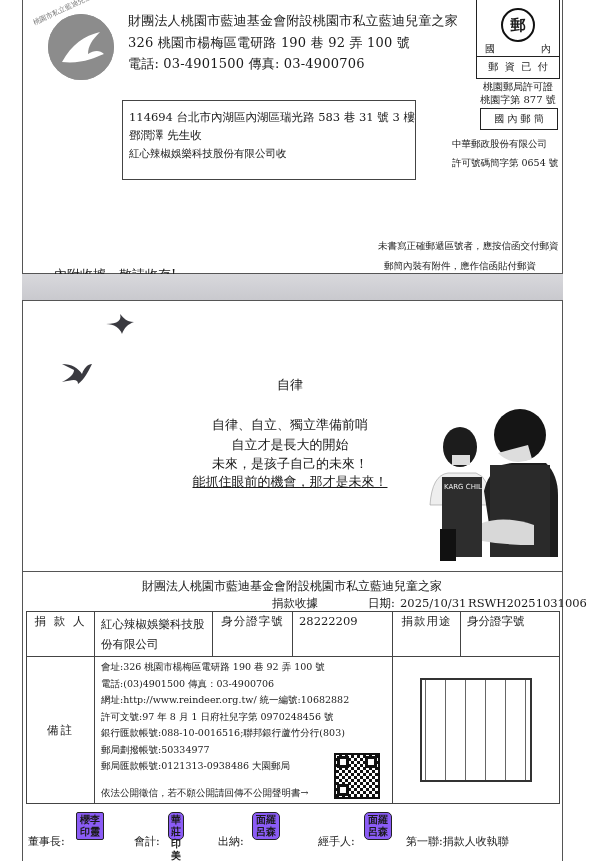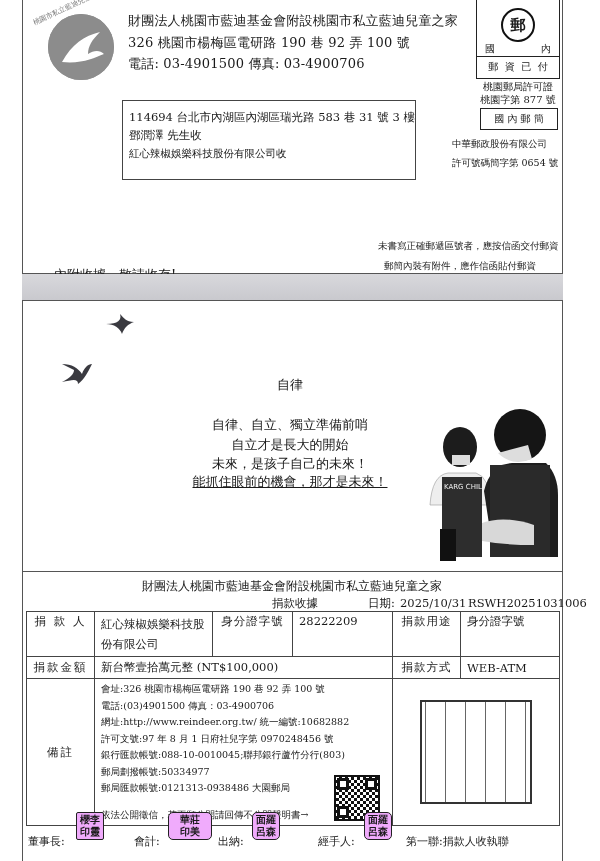--- a/index.html
+++ b/index.html
@@ -53,21 +53,21 @@
   .seal-big{width:108px;height:100px;border:2px solid #333;background:
      repeating-linear-gradient(90deg,#fff 0 3px,#666 3px 4px,#fff 4px 20px),
      repeating-linear-gradient(0deg,#fff 0 4px,#888 4px 5px,#fff 5px 19px);
      display:flex;align-items:center;justify-content:center;font-size:16px;font-weight:bold;color:#333;}
   .qr{width:46px;height:46px;background:
      repeating-conic-gradient(#111 0 25%,#fff 0 50%) 0 0/6px 6px;border:2px solid #111;box-sizing:border-box;position:relative;}
   .qr i{position:absolute;width:12px;height:12px;border:3px solid #111;background:#fff;box-sizing:border-box;}
 
   
   .sig{font-size:11px;white-space:nowrap;}
-  .chop{position:absolute;border:1.5px solid #222;border-radius:2px;background:#f0abfc;font-size:10px;font-weight:bold;
+  .chop{position:absolute;border:1.5px solid #222;border-radius:2px;background:#8b5cf6;font-size:10px;font-weight:bold;
         text-align:center;line-height:12px;padding:1px 2px;box-sizing:border-box;}
 </style>
 </head>
 <body>
 
 <div class="vline" style="left:22px;top:0;width:1.2px;height:861px;"></div>
 <div class="vline" style="left:562px;top:0;width:1.2px;height:861px;"></div>
 <div class="hline" style="left:22px;top:273px;width:541px;height:1.2px;"></div>
 <div class="hline" style="left:22px;top:300px;width:541px;height:1.2px;"></div>
 <div class="hline" style="left:22px;top:571px;width:541px;height:1.2px;"></div>
@@ -165,34 +165,28 @@
     <td class="lab" style="vertical-align:top;">捐 款 人</td>
     <td style="vertical-align:top;line-height:20px;">
       <div>紅心辣椒娛樂科技股</div>
       <div>份有限公司</div>
     </td>
     <td class="lab" style="vertical-align:top;letter-spacing:1px;">身分證字號</td>
     <td style="vertical-align:top;">28222209</td>
     <td class="lab" style="vertical-align:top;letter-spacing:1px;">捐款用途</td>
     <td style="vertical-align:top;">身分證字號</td>
   </tr>
-  <tr style="height:22px;">
-    <td class="lab">捐款金額</td>
-    <td colspan="3">新台幣壹拾萬元整 (NT$100,000)</td>
-    <td class="lab" style="letter-spacing:1px;">捐款方式</td>
-    <td>WEB-ATM</td>
-  </tr>
   <tr style="height:138px;">
     <td class="lab">備註</td>
     <td colspan="3" class="notes" style="position:relative;vertical-align:top;padding-top:2px;">
       <div>會址:326 桃園市楊梅區電研路 190 巷 92 弄 100 號</div>
       <div>電話:(03)4901500 傳真：03-4900706</div>
       <div>網址:http://www.reindeer.org.tw/  統一編號:10682882</div>
       <div>許可文號:97 年 8 月 1 日府社兒字第 0970248456 號</div>
-      <div>銀行匯款帳號:088-10-0010045;聯邦銀行蘆竹分行(803)</div>
+      <div>銀行匯款帳號:088-10-0016516;聯邦銀行蘆竹分行(803)</div>
       <div>郵局劃撥帳號:50334977</div>
       <div>郵局匯款帳號:0121313-0938486 大園郵局</div>
       <div style="margin-top:10px;">依法公開徵信，若不願公開請回傳不公開聲明書→</div>
       <div class="qr" style="position:absolute;right:12px;bottom:4px;">
         <i style="left:1px;top:1px;"></i>
             <i style="right:1px;top:1px;"></i>
             <i style="left:1px;bottom:1px;"></i>
       </div>
     </td>
     <td colspan="2" style="text-align:center;">
@@ -201,21 +195,21 @@
   </tr>
 </tbody>
   </table>
 
 <div class="abs sig" style="left:28px;top:834px;">董事長:</div>
 <div class="chop" style="left:76px;top:812px;width:28px;height:28px;">
   <div>櫻李</div>
   <div>印靈</div>
 </div>
 <div class="abs sig" style="left:134px;top:834px;">會計:</div>
-<div class="chop" style="left:168px;top:812px;width:44px;height:28px;border-radius:5px;">
+<div class="chop" style="left:168px;top:812px;width:16px;height:28px;border-radius:5px;">
   <div>華莊</div>
   <div>印美</div>
 </div>
 <div class="abs sig" style="left:218px;top:834px;">出納:</div>
 <div class="chop" style="left:252px;top:812px;width:28px;height:28px;border-radius:5px;">
   <div>面羅</div>
   <div>呂森</div>
 </div>
 <div class="abs sig" style="left:318px;top:834px;">經手人:</div>
 <div class="chop" style="left:364px;top:812px;width:28px;height:28px;border-radius:5px;">

